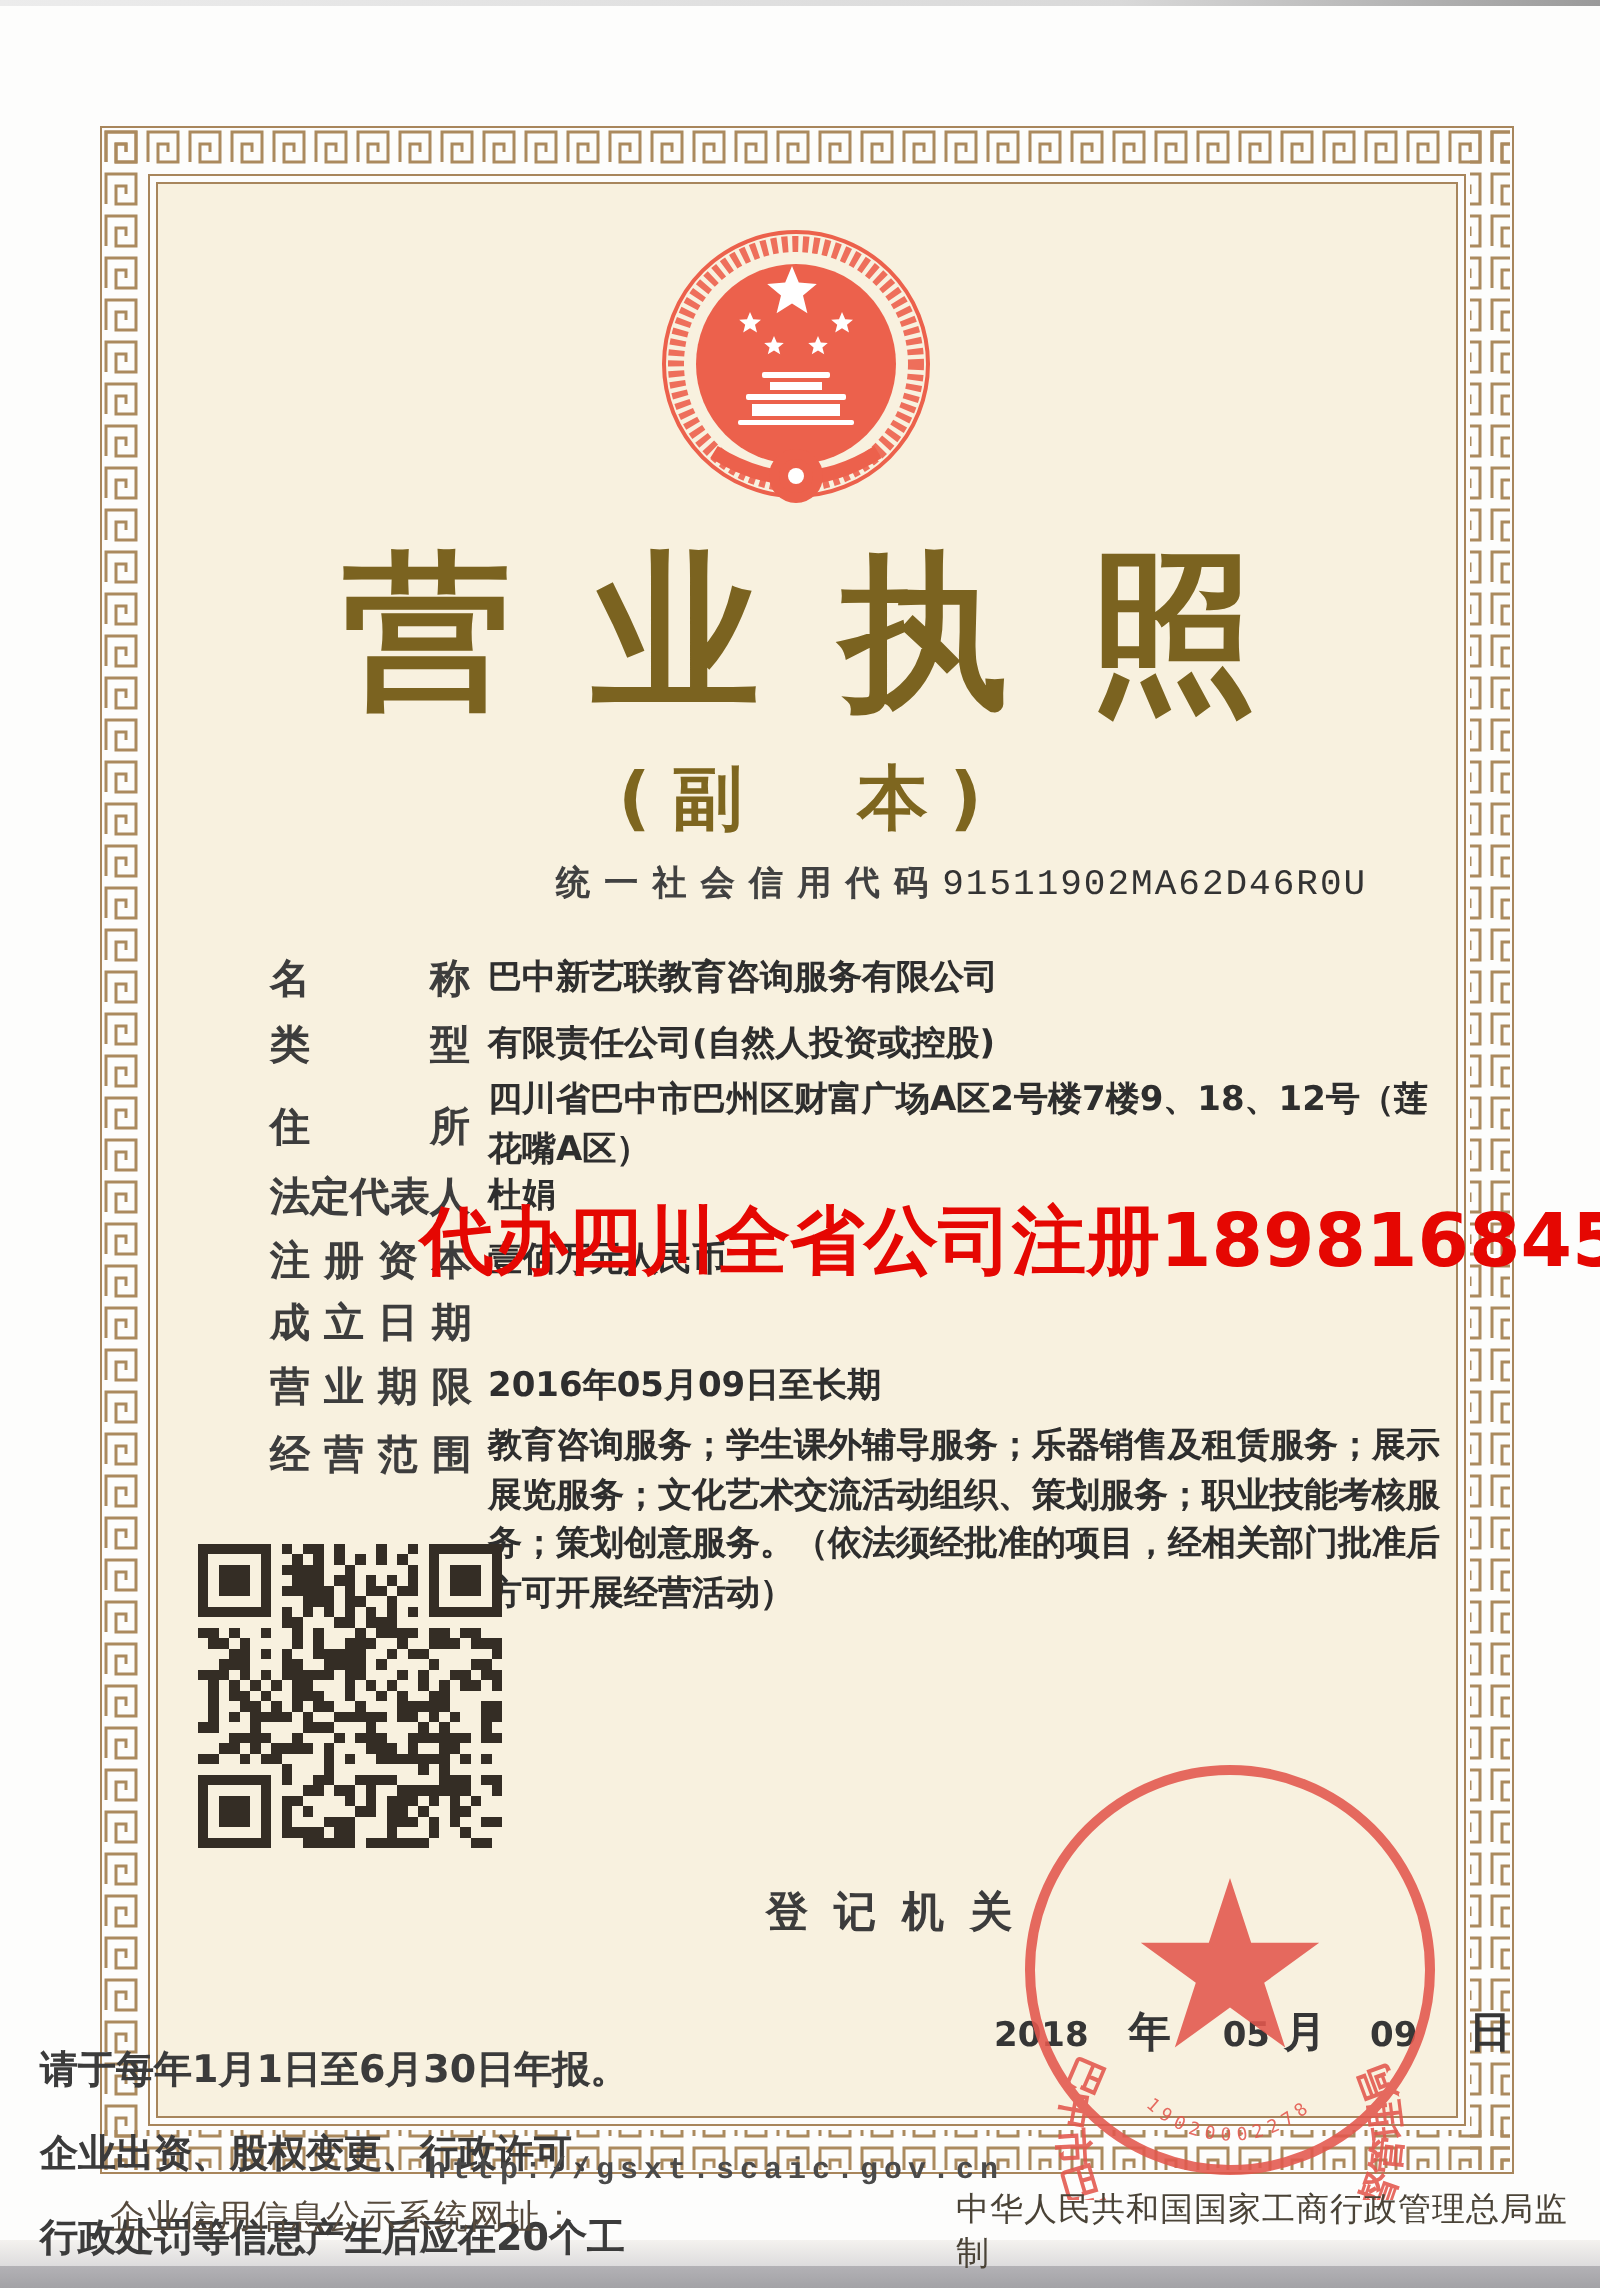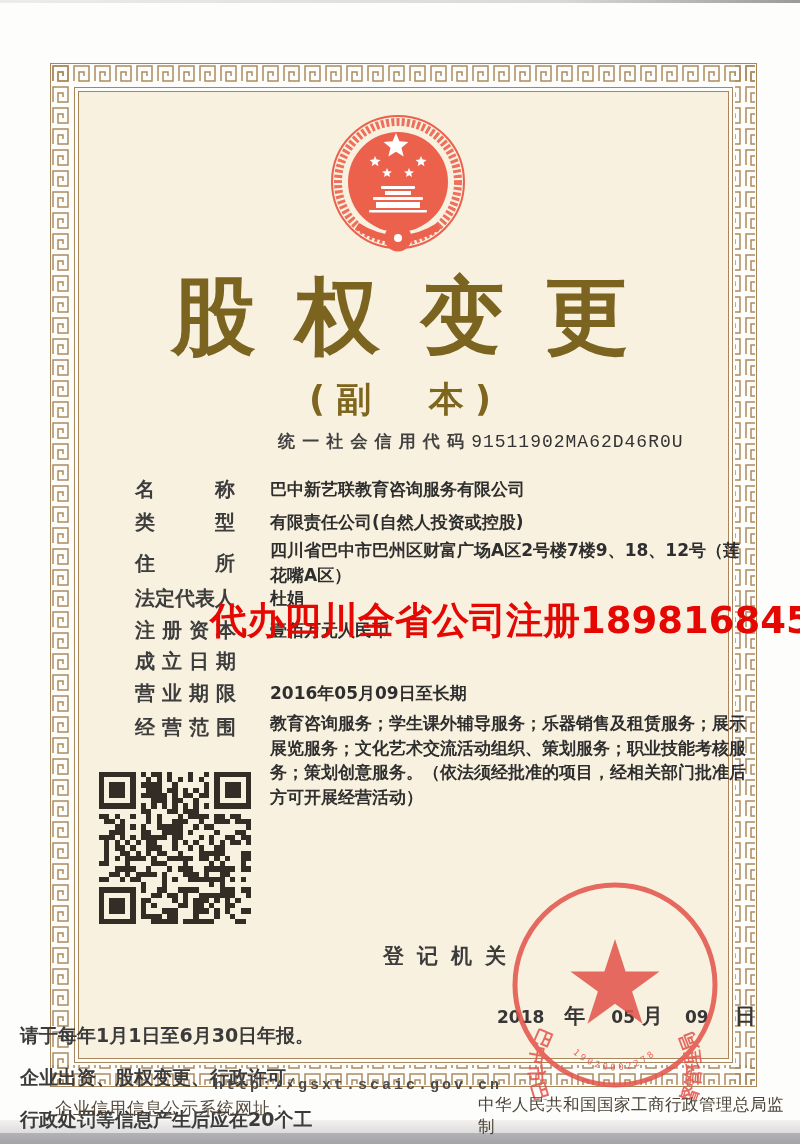--- a/index.html
+++ b/index.html
@@ -12,21 +12,21 @@
   #bottom-edge{left:0;top:1133px;width:800px;height:11px;background:linear-gradient(#b3b2b6,#a3a2a6);}
   
   #title{left:0;top:270px;width:100%;text-align:center;font-size:84px;font-weight:bold;
          color:#7b6320;letter-spacing:.48em;text-indent:.48em;line-height:1.1;}
   #subtitle{left:0;top:376px;width:100%;text-align:center;font-size:35px;font-weight:bold;
          color:#7e661f;letter-spacing:.32em;text-indent:.32em;}
   #credit-line{left:278px;top:430px;display:flex;align-items:baseline;}
   #credit-line .lbl{font-size:17px;font-weight:bold;color:#414141;letter-spacing:.42em;}
   #credit-line .val{font-size:18px;font-weight:500;color:#333;
          font-family:"Liberation Mono","DejaVu Sans Mono",monospace;letter-spacing:1px;}
-  .row{position:absolute;left:135px;display:flex;gap:33px;align-items:flex-start;justify-content:space-between;}
+  .row{position:absolute;left:135px;display:flex;gap:7px;align-items:flex-start;justify-content:space-between;}
   .row.center{align-items:center;}
   .row .lbl{width:102px;flex:0 0 102px;font-size:20px;font-weight:600;color:#3d3d3d;line-height:24px;white-space:pre;}
   .row .val{width:486px;font-size:17px;font-weight:600;color:#2e2e2e;line-height:24.5px;}
   #watermark{left:210px;top:596px;font-size:37px;font-weight:600;color:#e50702;
          white-space:nowrap;z-index:10;letter-spacing:0px;}
   #registry{left:383px;top:942px;font-size:21px;font-weight:600;color:#3c3c3c;letter-spacing:.62em;}
   #date-row{left:497px;top:1002px;display:flex;align-items:baseline;font-weight:600;color:#363636;z-index:3;}
   #date-row .num{font-size:17px;}
   #date-row .unit{font-size:21px;}
   #date-row .m1{margin-left:20px;} #date-row .m2{margin-left:26px;}
@@ -80,21 +80,21 @@
       <rect x="53" y="92" width="44" height="6"></rect>
       <rect x="46" y="100" width="58" height="2.5" rx="1"></rect>
     </g>
     <g stroke="#ec614c" fill="none">
       <path d="M34 116 Q75 142 116 116" stroke-width="7"></path>
       <circle cx="75" cy="128" r="11" stroke-width="5" fill="#ec614c"></circle>
     </g>
     <circle cx="75" cy="128" r="4" fill="#ffffff"></circle>
   </svg>
 
-  <div id="title" class="abs">股权变更</div>
+  <div id="title" class="abs">营业执照</div>
   <div id="subtitle" class="abs">(副　本)</div>
 
   <div id="credit-line" class="abs">
     <span class="lbl">统一社会信用代码</span>
     <span class="val">91511902MA62D46R0U</span>
   </div>
 
   <div class="row" style="top:477px">
     <span class="lbl">名　　　称</span>
     <span class="val">巴中新艺联教育咨询服务有限公司</span>

